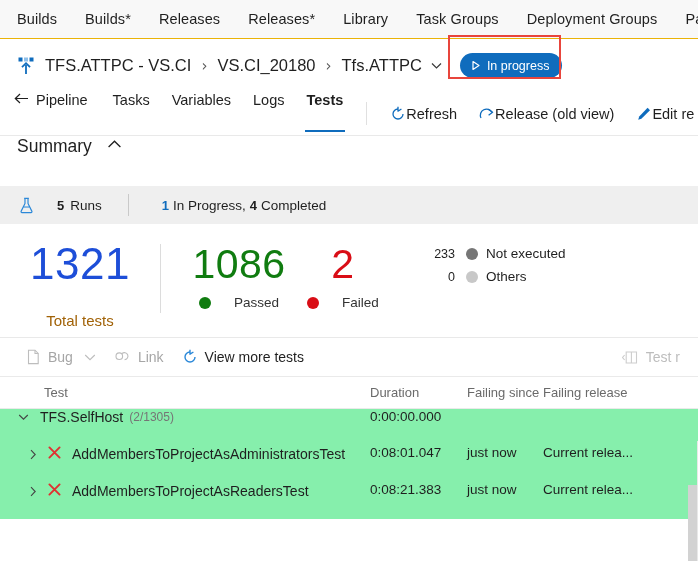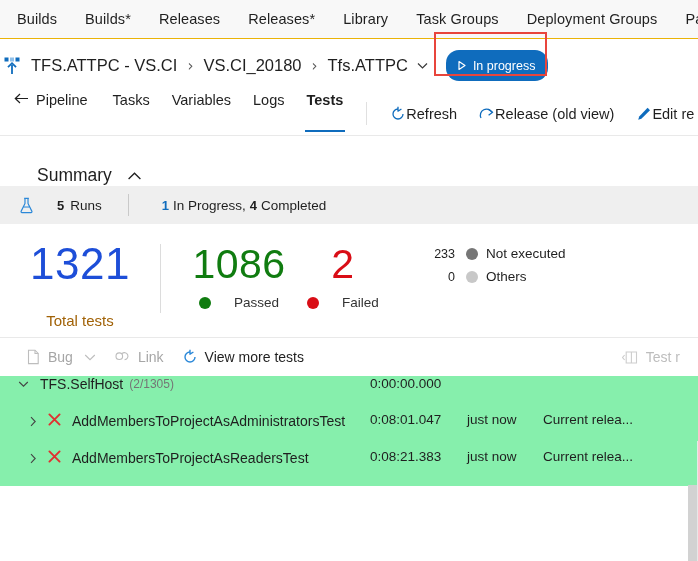--- a/index.html
+++ b/index.html
@@ -28,21 +28,21 @@
     color: #1f1f1f;
     cursor: pointer;
     letter-spacing: .1px;
   }
 
   
   .crumbrow {
     height: 53px;
     display: flex;
     align-items: center;
-    padding-left: 2px;
+    padding-left: 16px;
     white-space: nowrap;
     background: #fff;
   }
   .rel-icon { width: 20px; height: 20px; flex: none; margin-right: 9px; }
   .crumb-title { font-size: 16.5px; color: #1f1f1f; cursor: pointer; }
   .crumb-sep {
     font-size: 15px; color: #5a5a5a; margin: 0 10px;
     font-family: "DejaVu Sans", sans-serif;
   }
   .crumb-link { font-size: 16.5px; color: #1f1f1f; cursor: pointer; }
@@ -52,21 +52,21 @@
   .status-wrap {
     position: relative;
     margin-left: 17px;
     display: inline-flex; align-items: center;
   }
   .status-pill {
     display: inline-flex; align-items: center; gap: 6px;
     background: #0f6cbd;
     color: #ffffff;
     border-radius: 13px;
-    height: 31px;
+    height: 25px;
     padding: 0 13px 0 10px;
     font-size: 12.5px;
     cursor: pointer;
   }
   .anno-box {
     position: absolute;
     left: -12px; top: -18px;
     width: 113px; height: 44px;
     border: 2.5px solid #e8453c;
     pointer-events: none;
@@ -98,24 +98,23 @@
   }
   .vdiv { width: 1px; background: #e0e0e0; margin: 10px 12px 10px 12px; flex: none; }
   .cmd {
     display: inline-flex; align-items: center; 
     font-size: 14.5px; color: #1f1f1f;
     padding: 0 11px; cursor: pointer;
   }
 
   
   .summary-head {
-    height: 50px; display: flex; align-items: flex-end;
+    height: 50px; display: flex; align-items: flex-start;
     padding-left: 17px; gap: 15px;
     background: #fff;
-    margin-left: 20px;
   }
   .summary-title { font-size: 17.5px; color: #1f1f1f; }
 
   .runbar {
     height: 38px;
     background: #efefef;
     display: flex; align-items: center;
     padding-left: 17px;
     white-space: nowrap;
   }
@@ -402,20 +401,26 @@
     <span class="resbtn muted">
       <svg width="17" height="15" viewBox="0 0 17 15">
         <path d="M4.2 2 L14.5 2 L14.5 13 L4.2 13 Z" stroke="#cdcdcd" stroke-width="1.1" fill="none"></path>
         <path d="M9.4 2 L9.4 13" stroke="#cdcdcd" stroke-width="1.1"></path>
         <path d="M2.6 5 L0.6 7.5 L2.6 10" stroke="#cdcdcd" stroke-width="1.1" fill="none"></path>
       </svg>
       <span>Test r</span>
     </span>
   </div>
 
+  <div class="thead">
+    <span class="col-test">Test</span>
+    <span class="col-dur">Duration</span>
+    <span class="col-since">Failing since</span>
+    <span class="col-rel">Failing release</span>
+  </div>
 
   <div class="trow group">
     <span class="cell-test grp-indent">
       <span class="chev-cell">
         <svg width="11" height="8" viewBox="0 0 11 8">
             <path d="M1.2 2 L5.5 6.2 L9.8 2" stroke="#444" stroke-width="1.1" fill="none"></path>
           </svg>
       </span>
       <span class="grp-name">TFS.SelfHost</span>
       <span class="grp-count">(2/1305)</span>

